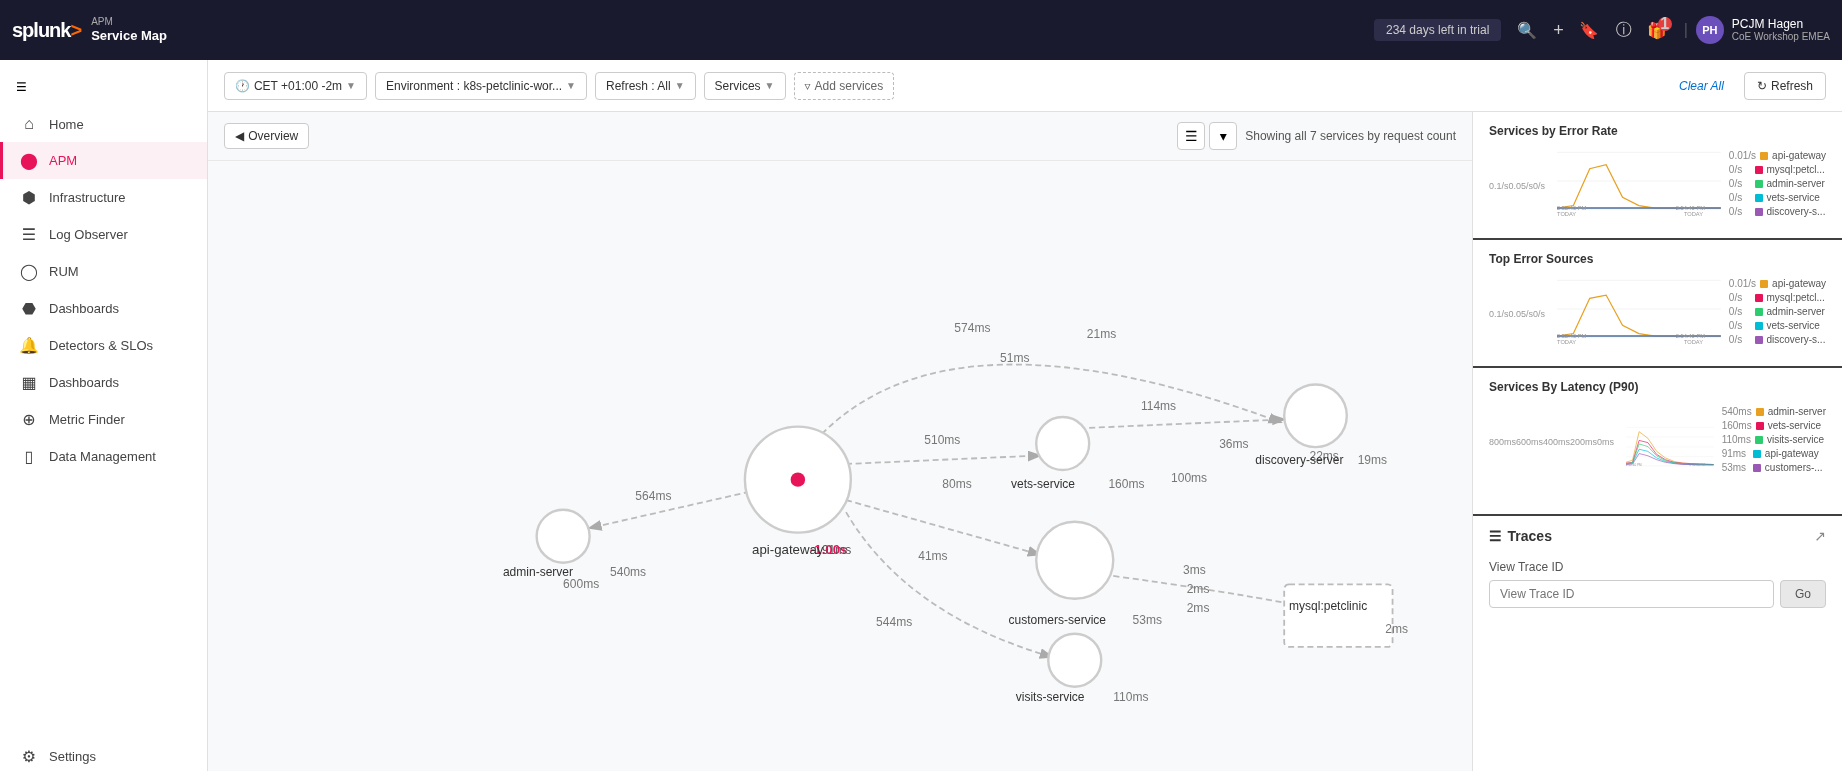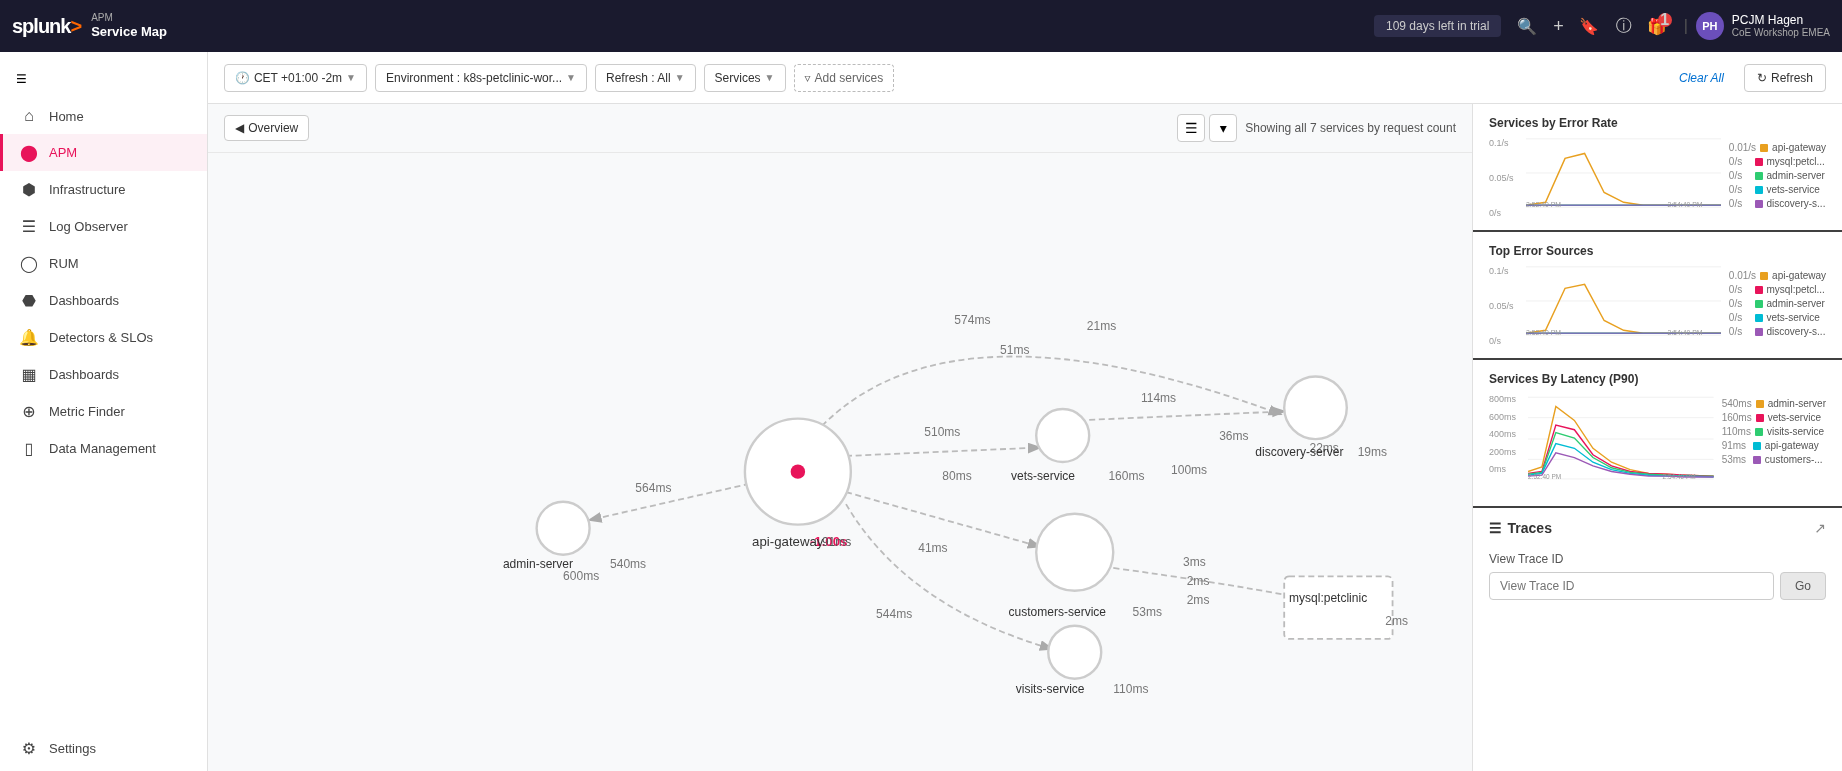--- a/index.html
+++ b/index.html
@@ -1,20 +1,20 @@
 <!DOCTYPE html>
 <html><head>
   <meta charset="utf-8">
   <style>
     * { box-sizing: border-box; margin: 0; padding: 0; }
     body { font-family: -apple-system, BlinkMacSystemFont, 'Segoe UI', sans-serif; font-size: 12px; background: #f2f4f5; overflow: hidden; }
 
     
     .topnav {
-      display: flex; align-items: center; background: #1a1a2e; height: 52px; padding: 0 12px; color: #fff; position: relative; z-index: 100;
+      display: flex; align-items: center; background: #1a1a2e; height: 60px; padding: 0 12px; color: #fff; position: relative; z-index: 100;
     }
     .logo-area { display: flex; align-items: center; gap: 10px; min-width: 160px; }
     .app-title { display: flex; flex-direction: column; line-height: 1.2; }
     .app-title .small { font-size: 10px; color: #aaa; }
     .app-title .big { font-size: 13px; color: #fff; font-weight: 600; }
     .trial-badge { margin-left: auto; background: #2d2d4a; padding: 4px 12px; border-radius: 4px; font-size: 12px; color: #ccc; white-space: nowrap; }
     .topnav-icons { display: flex; align-items: center; gap: 16px; margin-left: 16px; }
     .topnav-icons span { color: #ccc; font-size: 16px; cursor: pointer; }
     .user-area { display: flex; align-items: center; gap: 8px; margin-left: 8px; cursor: pointer; }
     .avatar { width: 28px; height: 28px; border-radius: 50%; background: #6b4fbb; display: flex; align-items: center; justify-content: center; font-size: 11px; color: #fff; font-weight: 700; }
@@ -60,21 +60,21 @@
 
     
     .right-panel { width: 370px; background: #fff; border-left: 1px solid #e0e0e0; display: flex; flex-direction: column; overflow-y: auto; flex-shrink: 0; }
     .panel-section { border-bottom: 2px solid #404040; padding: 12px 16px; }
     .panel-section-title { font-size: 12px; font-weight: 700; color: #333; margin-bottom: 8px; }
     .chart-area { display: flex; gap: 8px; }
     .chart-left { flex: 1; position: relative; height: 80px; }
     .chart-legend { display: flex; flex-direction: column; gap: 3px; font-size: 10px; color: #555; padding-top: 4px; }
     .legend-item { display: flex; align-items: center; gap: 4px; }
     .legend-dot { width: 8px; height: 8px; border-radius: 1px; flex-shrink: 0; }
-    .chart-axes { display: flex; flex-direction: column; height: 80px; justify-content: space-between; font-size: 9px; color: #999; margin-right: 4px; align-items: flex-start; }
+    .chart-axes { display: flex; flex-direction: row; height: 80px; justify-content: space-between; font-size: 9px; color: #999; margin-right: 4px; align-items: center; }
 
     
     .traces-section { padding: 12px 16px; flex: 1; }
     .traces-header { display: flex; align-items: center; justify-content: space-between; margin-bottom: 12px; }
     .traces-title { font-size: 14px; font-weight: 700; color: #333; display: flex; align-items: center; gap: 6px; }
     .expand-icon { font-size: 14px; color: #888; cursor: pointer; }
     .trace-input-area { margin-top: 16px; }
     .trace-label { font-size: 12px; color: #555; margin-bottom: 6px; }
     .trace-input-row { display: flex; gap: 6px; }
     .trace-input { flex: 1; padding: 6px 10px; border: 1px solid #ccc; border-radius: 4px; font-size: 12px; color: #999; }
@@ -87,21 +87,21 @@
   <div class="logo-area">
     <div style="font-size:20px;font-weight:900;color:#fff;letter-spacing:-1px;">
       splunk<span style="color:#ff6600;">&gt;</span>
     </div>
     <div class="app-title">
       <span class="small">APM</span>
       <span class="big">Service Map</span>
     </div>
   </div>
 
-  <div class="trial-badge">109 days left in trial</div>
+  <div class="trial-badge">234 days left in trial</div>
 
   <div class="topnav-icons">
     <span style="cursor:pointer;">🔍</span>
     <span style="cursor:pointer;font-size:18px;">+</span>
     <span style="cursor:pointer;">🔖</span>
     <span style="cursor:pointer;">ⓘ</span>
     <div class="notification-dot" style="cursor:pointer;">
       <span>🎁</span>
       <span class="dot-red">1</span>
     </div>

